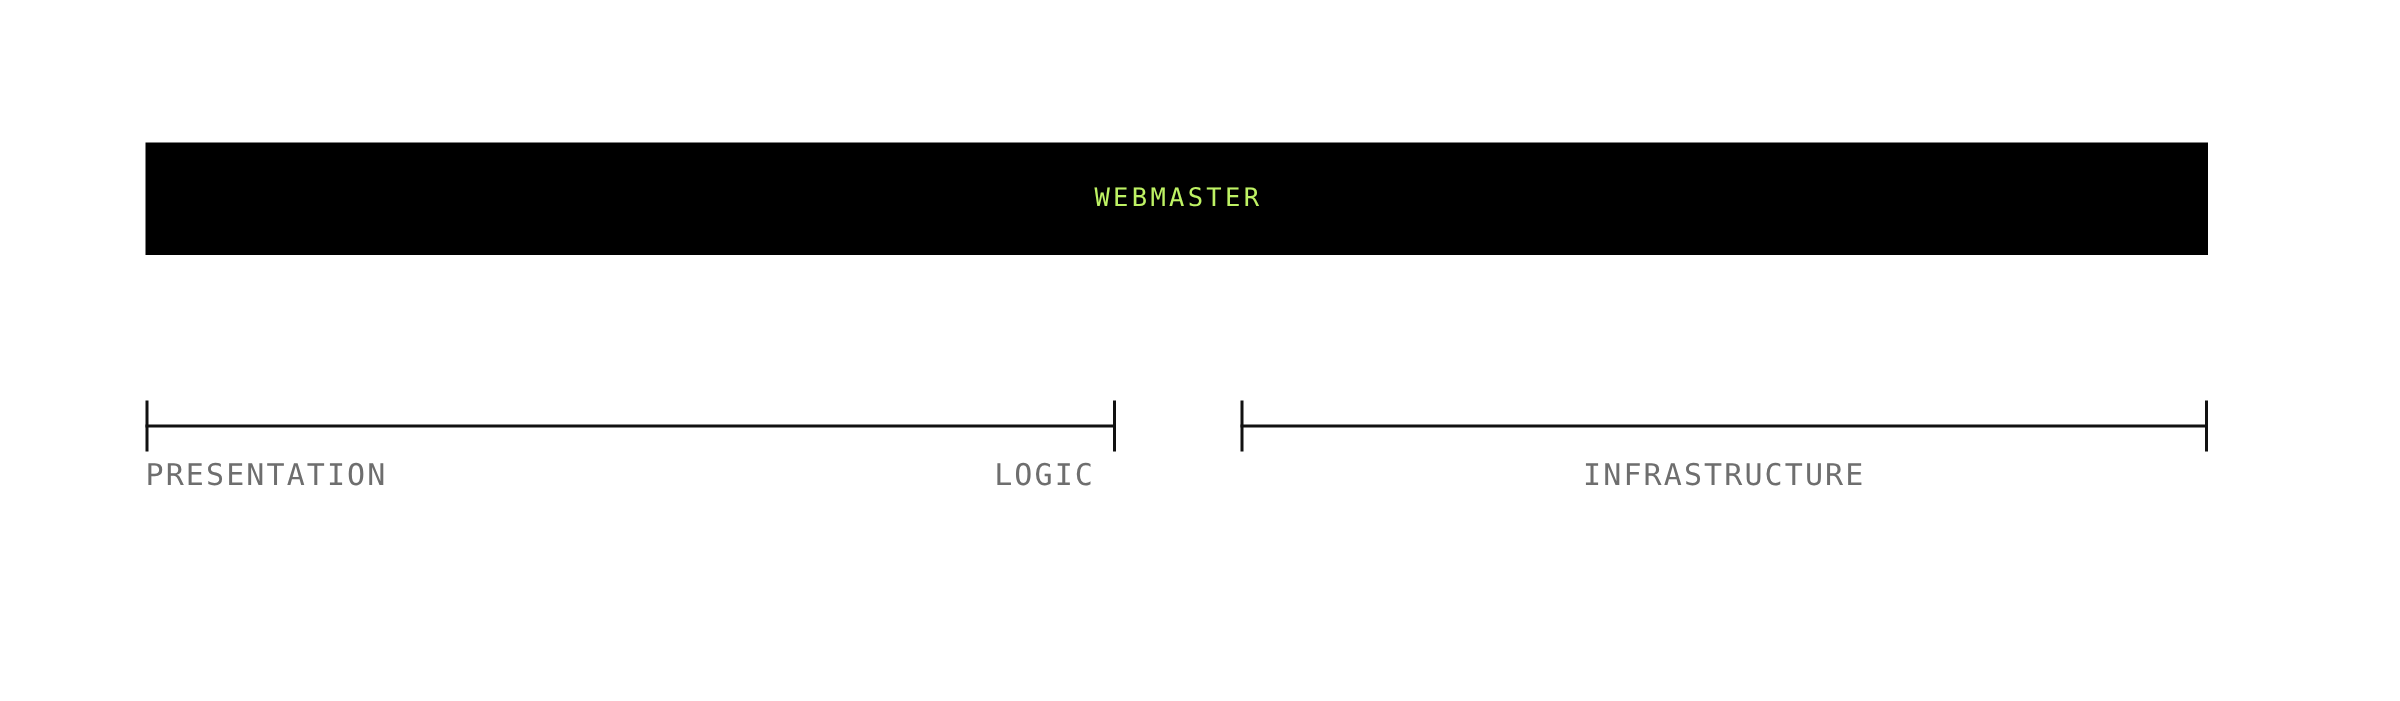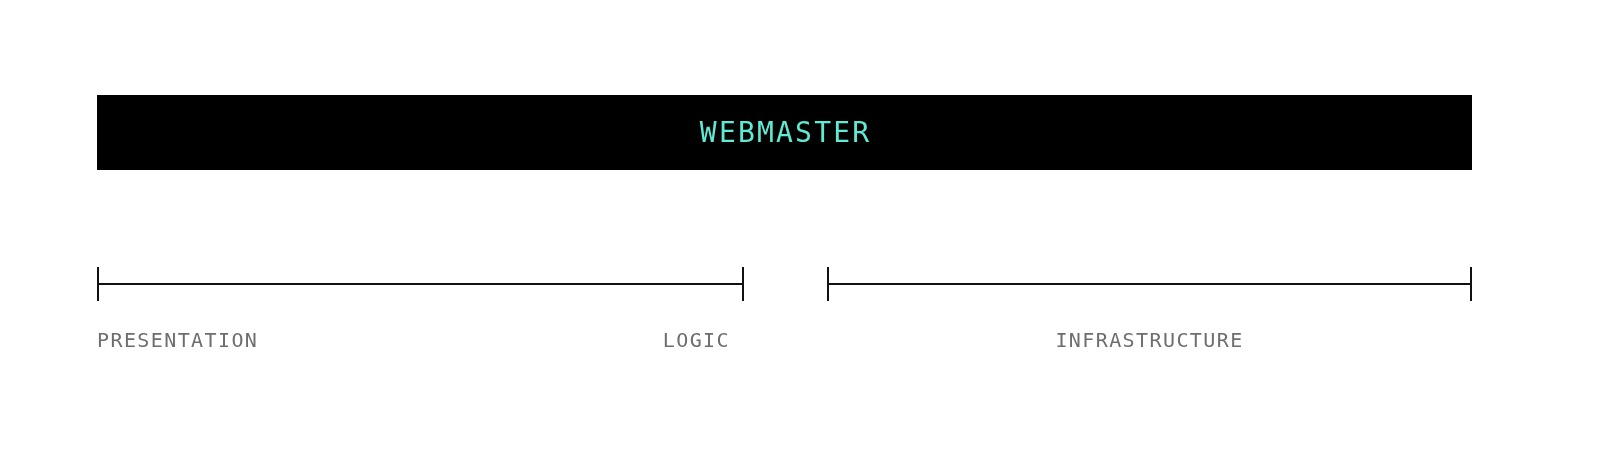--- a/index.html
+++ b/index.html
@@ -27,23 +27,23 @@
     left: 97px;
     top: 95px;
     width: 1375px;
     height: 75px;
     background: #000000;
     display: flex;
     align-items: center;
     justify-content: center;
   }
   .title-bar-label {
-    color: #5eead4;
+    color: #bef264;
     font-family: "DejaVu Sans Mono", "Liberation Mono", monospace;
-    font-size: 28px;
+    font-size: 17px;
     letter-spacing: 2.2px;
     line-height: 1;
     white-space: nowrap;
     text-indent: 2.2px;
   }
 
   
   .span-group {
     position: absolute;
     top: 267px;
@@ -74,21 +74,21 @@
     width: 2px;
     height: 34px;
     background: #111111;
   }
   .span-tick.start { left: 0; }
   .span-tick.end   { right: 0; }
 
   
   .span-labels {
     position: absolute;
-    top: 328px;
+    top: 304px;
     height: 26px;
     display: flex;
     align-items: flex-start;
   }
   .span-labels.presentation-logic {
     left: 97px;
     width: 633px;
     justify-content: space-between;
   }
   .span-labels.infrastructure {

